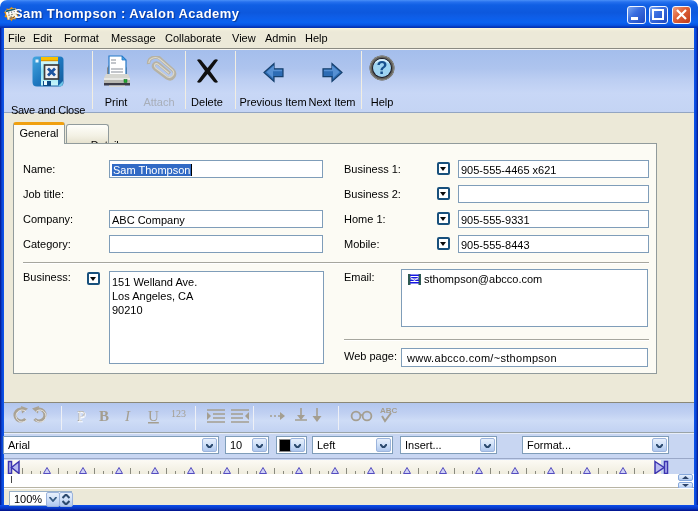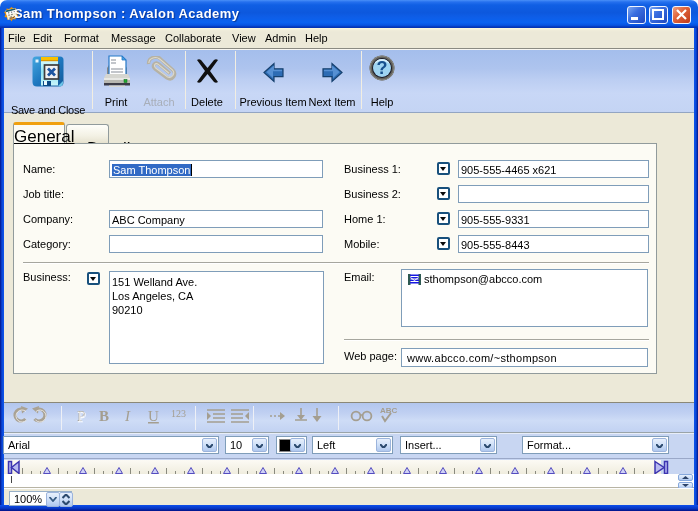--- a/index.html
+++ b/index.html
@@ -23,21 +23,21 @@
   
   .toolbar{left:4px;top:49px;width:690px;height:64px;border-top:1px solid #f8f6f0;
     background:linear-gradient(180deg,#a4beec 0%,#aec4ee 30%,#bccef2 48%,#c8d7f6 70%,#c4d4f4 100%);
     border-bottom:1px solid #93a5c2;box-sizing:border-box;}
   .tsep{top:2px;width:1px;height:58px;background:#f2eee2;}
   .tlabel{top:48px;font-size:11px;color:#000;text-align:center;}
   .tlabel.dis{color:#a8aeb8;}
   
   .tab-gen{left:13px;top:122px;width:52px;height:22px;background:#fcfbf4;border:1px solid #919b9c;border-bottom:none;border-radius:3px 3px 0 0;box-sizing:border-box;border-top:3px solid #f0a010;z-index:3;}
   .tab-det{left:66px;top:124px;width:43px;height:19px;background:linear-gradient(180deg,#fefefa,#f3f1e4 60%,#e6e2cf);border:1px solid #919b9c;border-bottom:none;border-radius:3px 3px 0 0;box-sizing:border-box;z-index:1;}
-  .tab-t{width:100%;text-align:center;font-size:17px;color:#000;text-decoration:underline;}
+  .tab-t{width:100%;text-align:center;font-size:11px;color:#000;}
   .panel{left:13px;top:143px;width:644px;height:231px;background:#fcfbf4;border:1px solid #919b9c;box-sizing:border-box;z-index:2;}
   .groove{height:1px;background:#a6a69e;box-shadow:0 1px 0 #ffffff;}
   .flabel{font-size:11px;color:#000;z-index:5;}
   .field{background:#fff;border:1px solid #7f9db9;box-sizing:border-box;font-size:11px;color:#000;padding:3px 0 0 2px;overflow:hidden;white-space:nowrap;}
   .ddbtn{width:13px;height:13px;background:#fff;border:2px solid #18507c;border-radius:2px;box-sizing:border-box;}
   .ddbtn:after{content:"";position:absolute;left:1px;top:3px;width:0;height:0;border-left:3.5px solid transparent;border-right:3.5px solid transparent;border-top:4.5px solid #0a0a0a;}
   .sel{background:#316ac5;color:#fff;padding:0 1px;}
   
   .fmtbar{left:4px;top:402px;width:690px;height:31px;border-top:1px solid #8a8878;border-bottom:1px solid #9aa4a8;box-sizing:border-box;
     background:linear-gradient(180deg,#b2c6ee 0%,#c0d0f2 35%,#cedcf6 60%,#c2d2f2 100%);}

